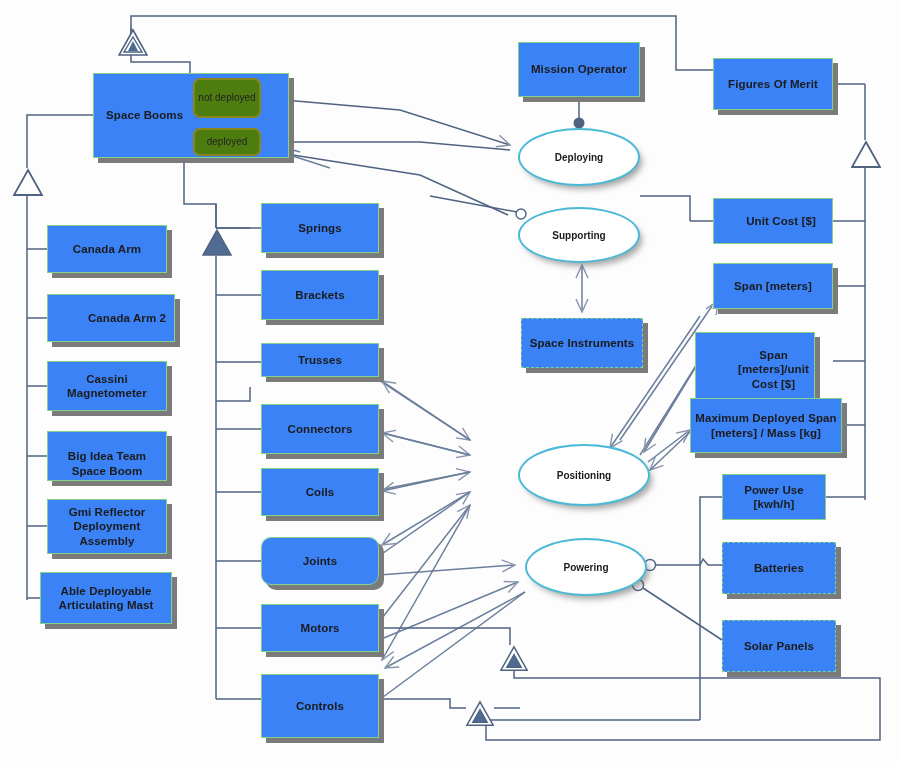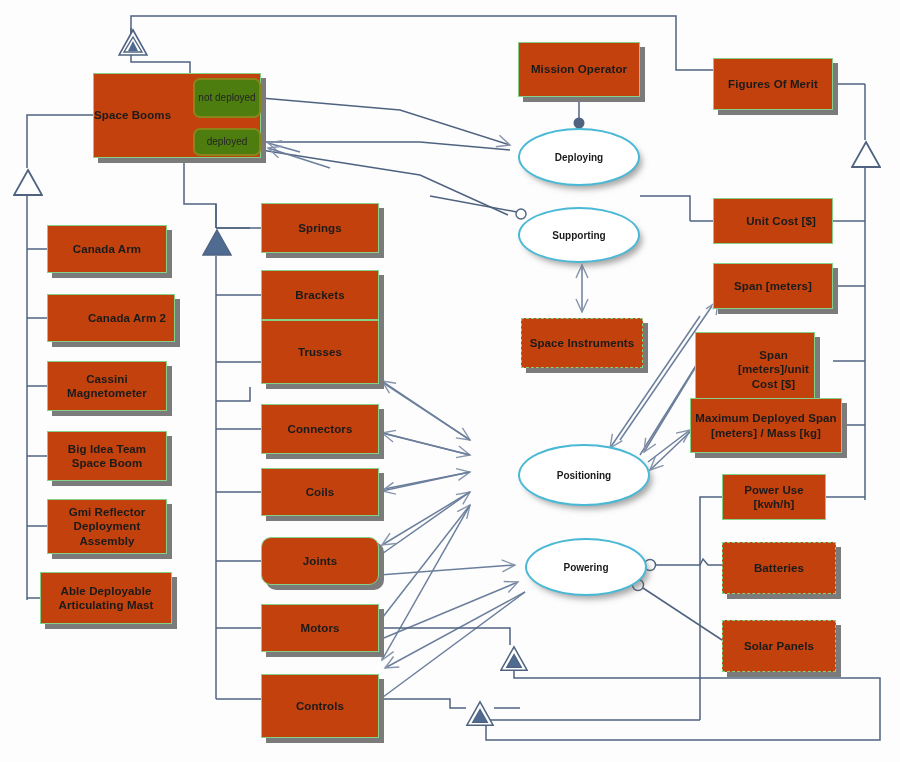--- a/index.html
+++ b/index.html
@@ -18,21 +18,21 @@
   #edges {
     position: absolute;
     left: 0; top: 0;
     width: 900px; height: 762px;
     pointer-events: none;
   }
   
   .node {
     position: absolute;
     box-sizing: border-box;
-    background: #c2410c;
+    background: #3b82f6;
     border: 1.6px solid #84d18a;
     display: flex;
     align-items: center;
     justify-content: center;
     text-align: center;
     font-size: 11.5px;
     font-weight: bold;
     color: #1b1b1b;
     line-height: 1.25;
     letter-spacing: .1px;
@@ -229,21 +229,21 @@
   <svg class="marker" style="left:500px;top:645px;" width="28" height="28" viewBox="0 0 30 30">
     <polygon points="15,2 29,27 1,27" fill="#ffffff" stroke="#4f6380" stroke-width="1.6"></polygon>
     <polygon points="15,10 23,24 7,24" fill="#4f6b92" stroke="#4f6380" stroke-width="1.2"></polygon>
   </svg>
 
   <svg class="marker" style="left:466px;top:700px;" width="28" height="28" viewBox="0 0 30 30">
     <polygon points="15,2 29,27 1,27" fill="#ffffff" stroke="#4f6380" stroke-width="1.6"></polygon>
     <polygon points="15,10 23,24 7,24" fill="#4f6b92" stroke="#4f6380" stroke-width="1.2"></polygon>
   </svg>
 
-  <div class="node shadow" style="left:93px;top:73px;width:168px;height:85px;justify-content:flex-start;padding-left:0;text-align:center;">
+  <div class="node shadow" style="left:93px;top:73px;width:196px;height:85px;justify-content:flex-start;padding-left:12px;text-align:center;">
     <span>Space Booms</span>
   </div>
 
   <div class="state" style="left:193px;top:78px;width:68px;height:40px;">
     <span>not deployed</span>
   </div>
   <div class="state" style="left:193px;top:128px;width:68px;height:28px;">
     <span>deployed</span>
   </div>
 
@@ -289,37 +289,37 @@
 
   <div class="node shadow" style="left:47px;top:225px;width:120px;height:48px;">
     <span>Canada Arm</span>
   </div>
   <div class="node shadow" style="left:47px;top:294px;width:128px;height:48px;padding-left:36px;">
     <span>Canada Arm 2</span>
   </div>
   <div class="node shadow" style="left:47px;top:361px;width:120px;height:50px;">
     <span>Cassini Magnetometer</span>
   </div>
-  <div class="node shadow" style="left:47px;top:431px;width:120px;height:50px;">
+  <div class="node shadow" style="left:47px;top:431px;width:120px;height:50px;align-items:flex-end;">
     <span>Big Idea Team Space Boom</span>
   </div>
   <div class="node shadow" style="left:47px;top:499px;width:120px;height:55px;">
     <span>Gmi Reflector Deployment Assembly</span>
   </div>
   <div class="node shadow" style="left:40px;top:572px;width:132px;height:52px;">
     <span>Able Deployable Articulating Mast</span>
   </div>
 
   <div class="node shadow" style="left:261px;top:203px;width:118px;height:50px;">
     <span>Springs</span>
   </div>
   <div class="node shadow" style="left:261px;top:270px;width:118px;height:50px;">
     <span>Brackets</span>
   </div>
-  <div class="node shadow" style="left:261px;top:320px;width:118px;height:64px;">
+  <div class="node shadow" style="left:261px;top:343px;width:118px;height:34px;">
     <span>Trusses</span>
   </div>
   <div class="node shadow" style="left:261px;top:404px;width:118px;height:50px;">
     <span>Connectors</span>
   </div>
   <div class="node shadow" style="left:261px;top:468px;width:118px;height:48px;">
     <span>Coils</span>
   </div>
   <div class="node shadow" style="left:261px;top:537px;width:118px;height:48px;border-radius:10px;">
     <span>Joints</span>

